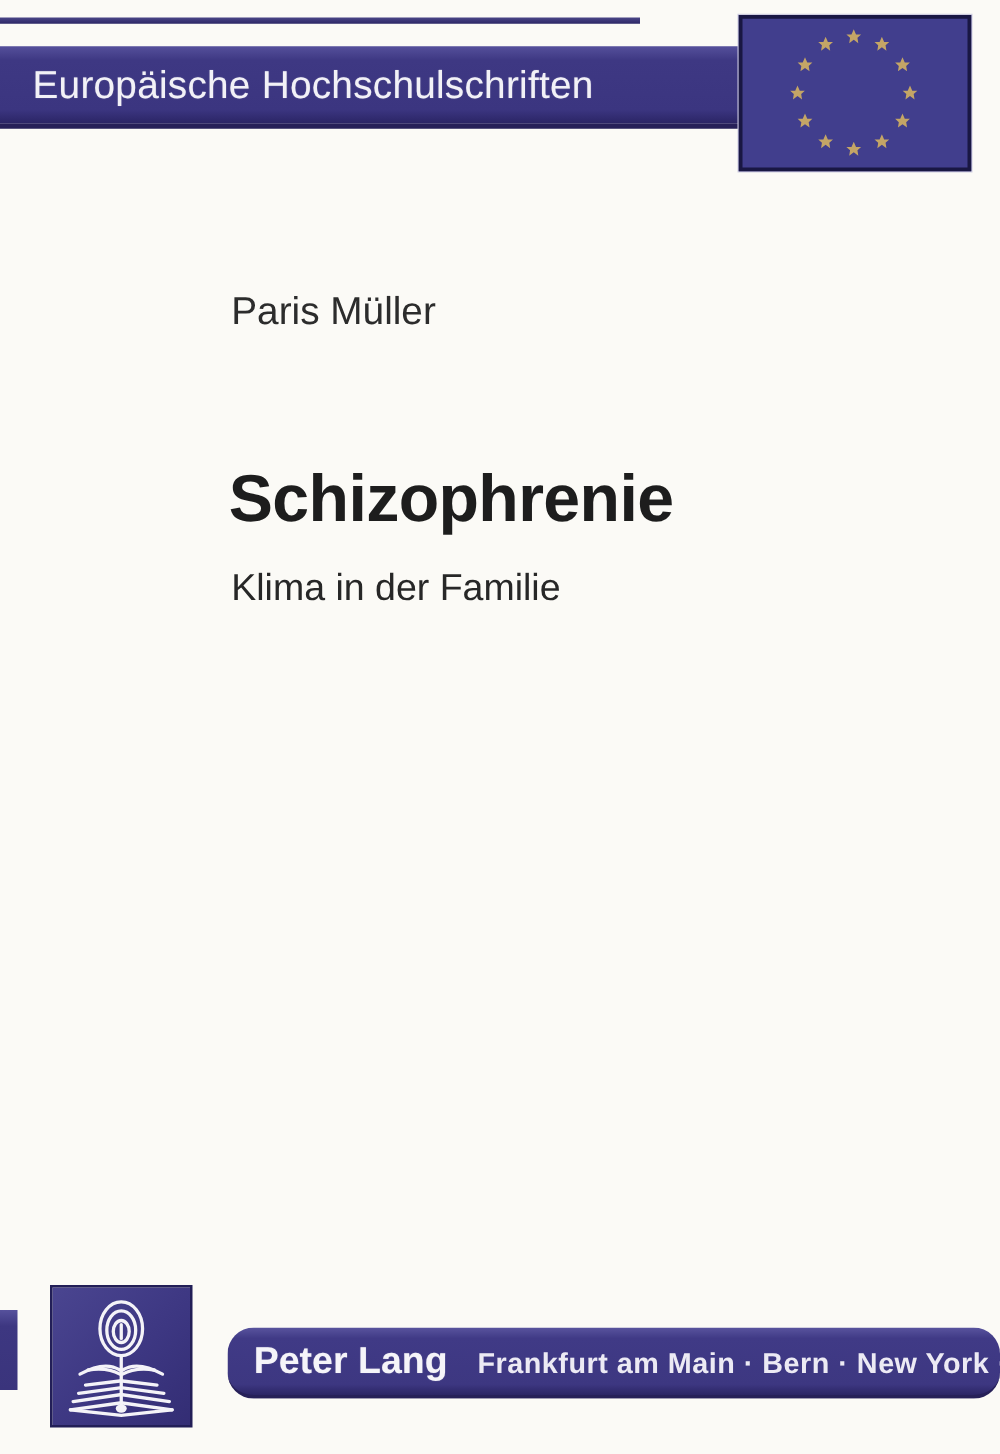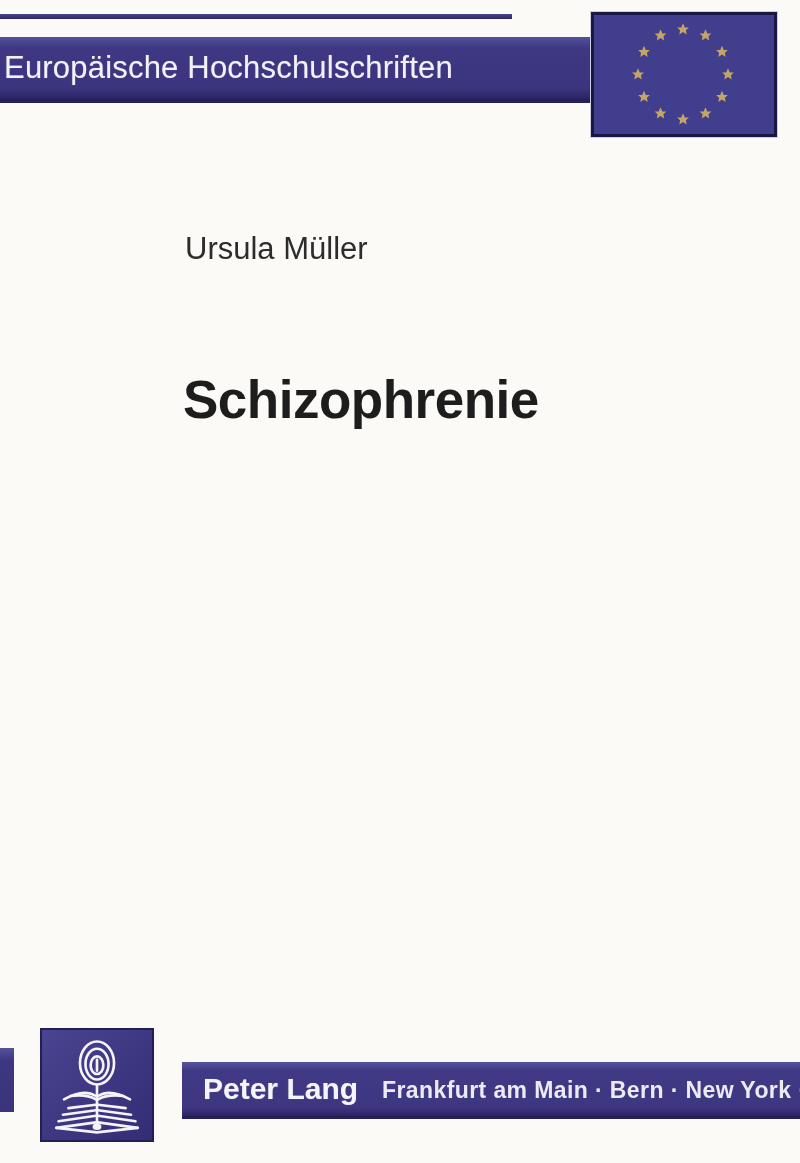--- a/index.html
+++ b/index.html
@@ -30,21 +30,21 @@
     position: absolute;
     left: 0;
     top: 37px;
     width: 640px;
     height: 66px;
     background: linear-gradient(to bottom, #55509b 0%, #3e3883 18%, #3b3580 82%, #2a2464 100%);
     border-bottom: 4px solid #262058;
     box-sizing: border-box;
     display: flex;
     align-items: center;
-    padding-left: 4px;
+    padding-left: 26px;
   }
   .series-banner .label {
     color: #f2f1f7;
     font-size: 31px;
     letter-spacing: 0.2px;
     text-shadow: 0 0 1px rgba(255,255,255,0.35);
   }
 
   
   .eu-flag {
@@ -115,20 +115,21 @@
     width: 618px;
     height: 57px;
     background: linear-gradient(to bottom, #59549e 0%, #403a86 16%, #3d3781 84%, #2b2565 100%);
     border-bottom: 3px solid #262058;
     box-sizing: border-box;
     display: flex;
     align-items: center;
     padding-left: 21px;
     white-space: nowrap;
     overflow: hidden;
+    border-radius: 21px;
   }
   .publisher-banner .name {
     color: #f5f4f9;
     font-size: 30px;
     font-weight: bold;
     margin-right: 24px;
     text-shadow: 0 0 1px rgba(255,255,255,0.3);
   }
   .publisher-banner .cities {
     color: #eceaf4;
@@ -160,23 +161,24 @@
     <use href="#star" transform="translate(111.5,98.5)"></use>
     <use href="#star" transform="translate(89,104.5)"></use>
     <use href="#star" transform="translate(66.5,98.5)"></use>
     <use href="#star" transform="translate(50,82)"></use>
     <use href="#star" transform="translate(44,59.5)" fill="#d8d2c4"></use>
     <use href="#star" transform="translate(50,37)"></use>
     <use href="#star" transform="translate(66.5,20.5)"></use>
   </svg>
 </div>
 
-<div class="author">Ursula Müller</div>
+<div class="author">Paris Müller</div>
 <div class="book-title">Schizophrenie</div>
 <div class="subtitle">
+  <div>Klima in der Familie</div>
 </div>
 
 <div class="left-edge-mark"></div>
 
 <div class="publisher-logo">
   <svg viewBox="0 0 100 100">
     <g stroke="#f4f3f8" fill="none" stroke-width="2.4" stroke-linecap="round">
 
       <ellipse cx="50" cy="30" rx="15.5" ry="19.5"></ellipse>
       <ellipse cx="50" cy="31" rx="10.5" ry="14"></ellipse>

